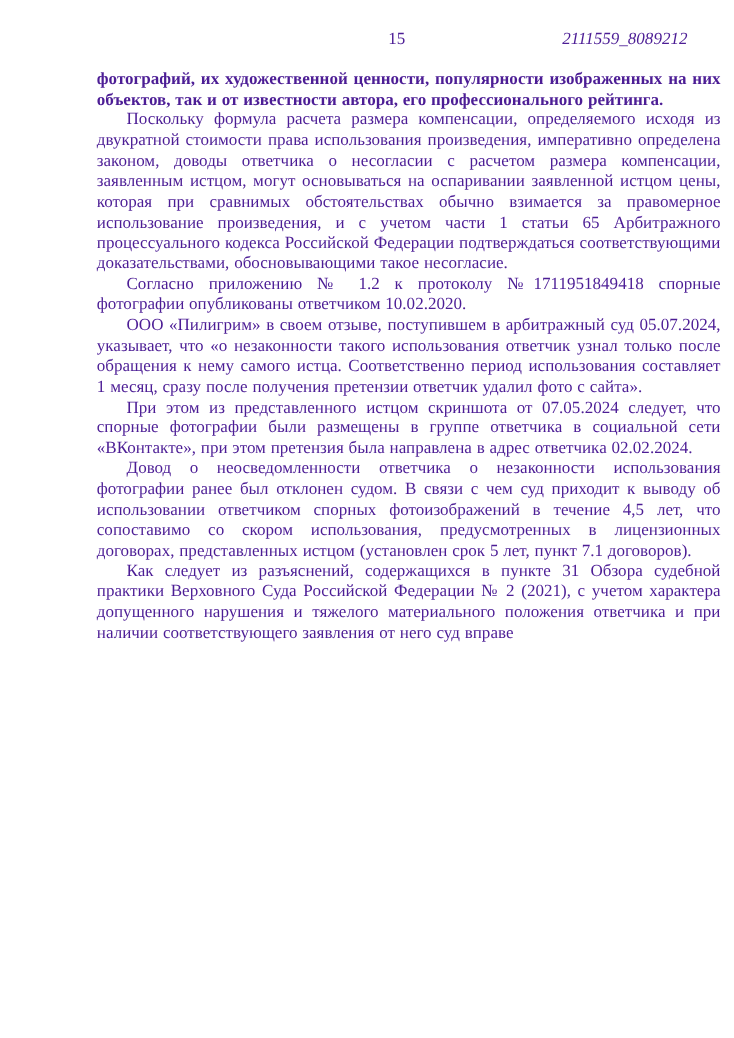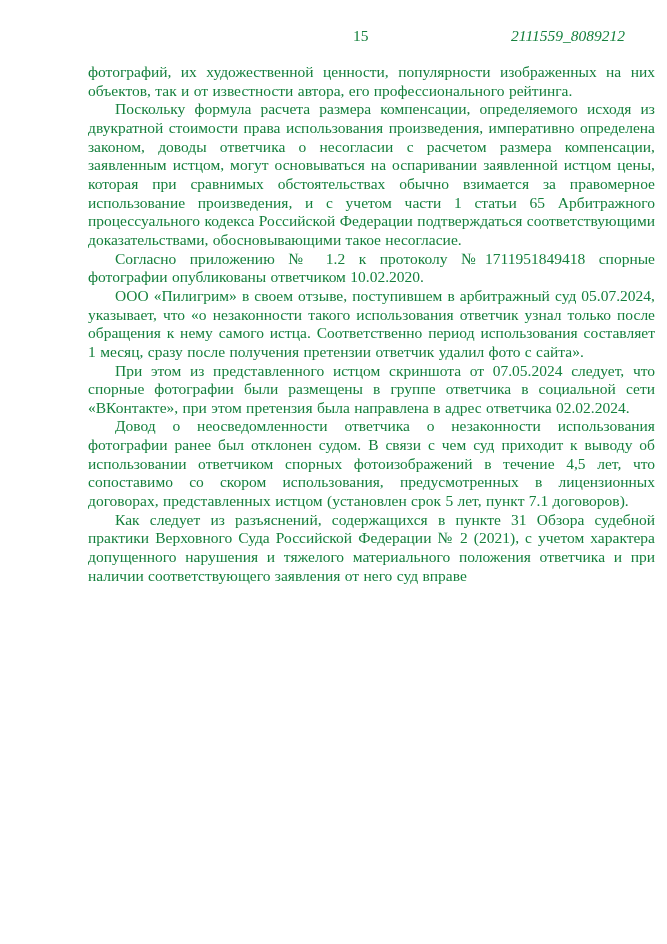--- a/index.html
+++ b/index.html
@@ -7,21 +7,21 @@
     padding: 0;
     background: #ffffff;
   }
   .page {
     position: relative;
     width: 667px;
     height: 944px;
     background: #ffffff;
     overflow: hidden;
     font-family: "Liberation Serif", "DejaVu Serif", serif;
-    color: #15803d;
+    color: #4c1d95;
   }
   .page-header {
     position: absolute;
     top: 27px;
     left: 88px;
     width: 567px;
     height: 20px;
     font-size: 15.5px;
     line-height: 18px;
   }
@@ -46,20 +46,21 @@
   }
   .doc-body p {
     margin: 0;
     padding: 0;
     text-indent: 27px;
     word-spacing: 0.5px;
   }
   
   .doc-body p:first-child {
     text-indent: 0;
+    font-weight: bold;
   }
 </style>
 </head>
 <body>
 
 <div class="page">
   <div class="page-header">
     <span class="page-number">15</span>
     <span class="document-id">2111559_8089212</span>
   </div>

